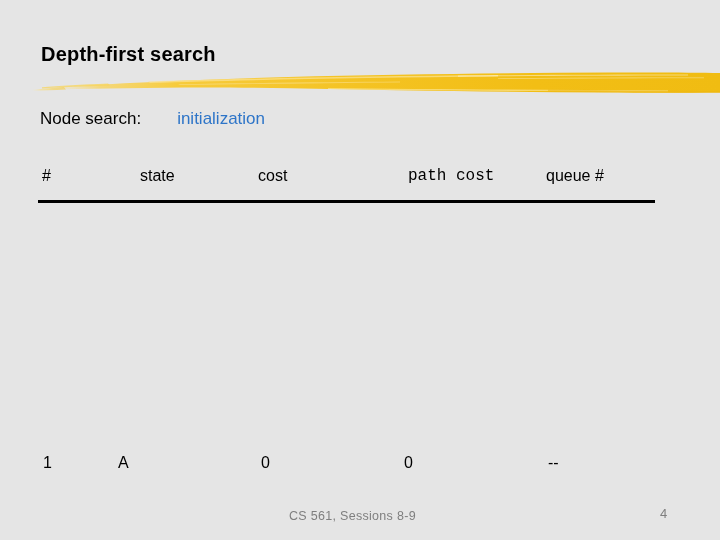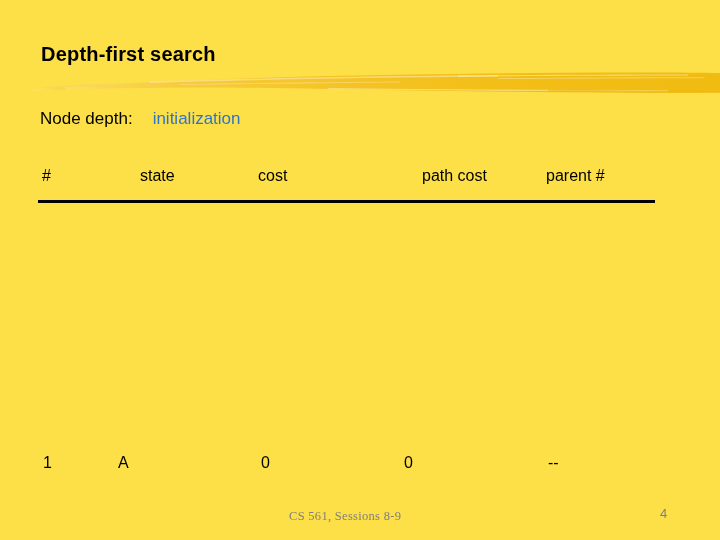--- a/index.html
+++ b/index.html
@@ -13,21 +13,21 @@
     position: relative;
     overflow: hidden;
     font-family: "Liberation Sans", sans-serif;
     color: #000000;
     -webkit-font-smoothing: none;
   }
 
   .slide {
     position: absolute;
     inset: 0;
-    background: #fde047;
+    background: #e5e5e5;
   }
 
   
   .slide-title {
     position: absolute;
     left: 41px;
     top: 42px;
     font-size: 20px;
     font-weight: bold;
     letter-spacing: 0.2px;
@@ -58,21 +58,21 @@
     font-size: 17px;
     line-height: 26px;
     color: #000000;
     display: inline-block;
   }
   .queue-value {
     font-size: 17px;
     line-height: 26px;
     color: #2E75C8;
     display: inline-block;
-    margin-left: 20px;
+    margin-left: 36px;
   }
 
   
   .table-area {
     position: absolute;
     left: 0;
     top: 0;
     width: 720px;
     height: 540px;
     pointer-events: none;
@@ -84,21 +84,21 @@
     font-size: 16px;
     line-height: 22px;
     white-space: nowrap;
     color: #000000;
   }
 
   .hdr-row .col { top: 165px; }
   .hdr-c0 { left: 42px; }
   .hdr-c1 { left: 116px; margin-left: 24px; }
   .hdr-c2 { left: 258px; }
-  .hdr-c3 { left: 422px; }
+  .hdr-c3 { left: 408px; font-family: Liberation Mono, monospace; }
   .hdr-c4 { left: 546px; }
 
   .table-rule {
     position: absolute;
     left: 38px;
     top: 200px;
     width: 617px;
     height: 3px;
     background: #000000;
   }
@@ -113,21 +113,20 @@
   
   .footer-text {
     position: absolute;
     left: 289px;
     top: 508px;
     font-size: 12.5px;
     line-height: 16px;
     color: #7f7f7f;
     white-space: nowrap;
     letter-spacing: 0.3px;
-    font-family: Liberation Serif, serif;
   }
   .footer-page {
     position: absolute;
     left: 660px;
     top: 506px;
     font-size: 13px;
     line-height: 16px;
     color: #7f7f7f;
     white-space: nowrap;
   }
@@ -175,31 +174,31 @@
       <path d="M 300 26.0 C 400 27.2, 520 28.0, 640 28.3 L 640 29.5 C 520 29.3, 398 28.6, 300 27.3 Z" fill="#FDF3C4" opacity="0.5"></path>
       <path d="M 430 13.6 C 500 13.0, 580 12.6, 660 12.6 L 660 13.6 C 580 13.7, 500 14.1, 430 14.7 Z" fill="#FFFFFF" opacity="0.45"></path>
       <path d="M 470 16.2 C 540 15.6, 610 15.3, 676 15.3 L 676 16.2 C 610 16.3, 540 16.6, 470 17.1 Z" fill="#FFFFFF" opacity="0.3"></path>
       <path d="M 150 22.3 C 220 21.1, 300 20.1, 372 19.6 L 372 20.4 C 300 21.0, 222 22.0, 152 23.1 Z" fill="#FFFFFF" opacity="0.28"></path>
 
       <path d="M 520 27.6 C 580 28.2, 640 28.8, 692 29.2 L 692 31.0 C 640 30.8, 580 30.3, 520 29.4 Z" fill="#EFB60E" opacity="0.55"></path>
     </svg>
   </div>
 
   <div class="queue-row">
-    <span class="queue-label">Node depth:</span><span class="queue-value">initialization</span>
+    <span class="queue-label">Node search:</span><span class="queue-value">initialization</span>
   </div>
 
   <div class="table-area">
 
     <div class="hdr-row">
       <span class="col hdr-c0">#</span>
       <span class="col hdr-c1">state</span>
       <span class="col hdr-c2">cost</span>
       <span class="col hdr-c3">path cost</span>
-      <span class="col hdr-c4">parent #</span>
+      <span class="col hdr-c4">queue #</span>
     </div>
 
     <div class="table-rule"></div>
 
     <div class="data-row">
       <span class="col dat-c0">1</span>
       <span class="col dat-c1">A</span>
       <span class="col dat-c2">0</span>
       <span class="col dat-c3">0</span>
       <span class="col dat-c4">--</span>

